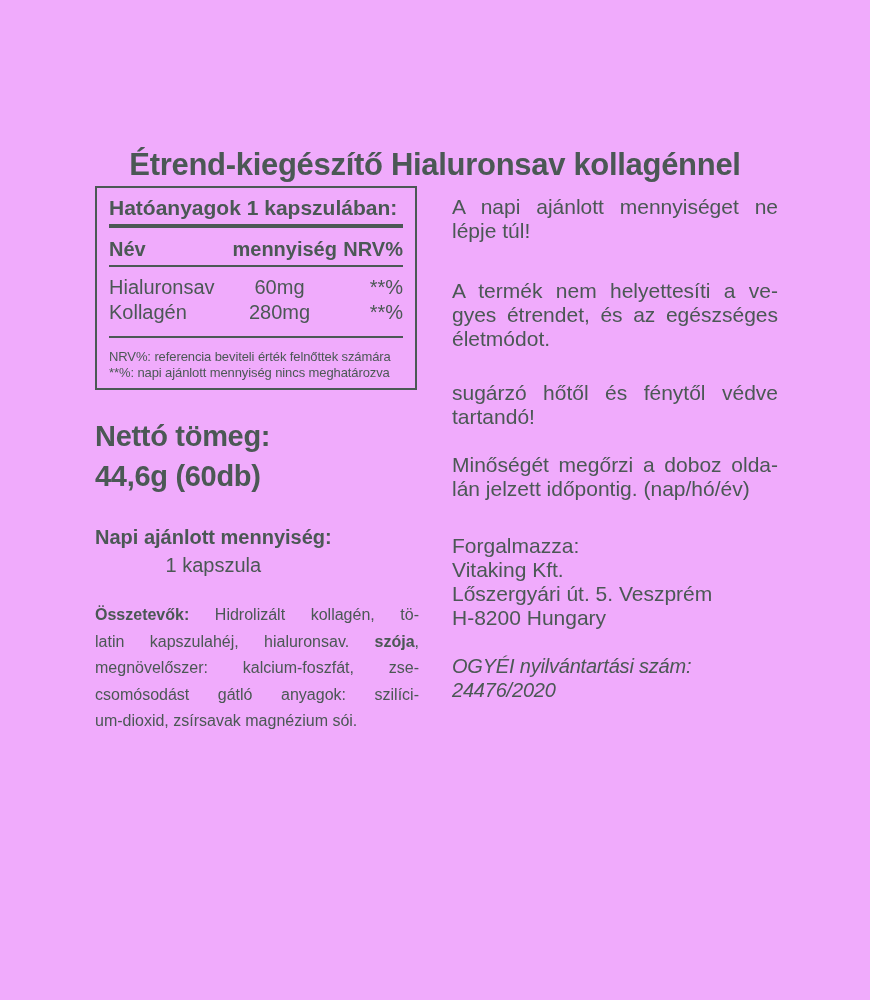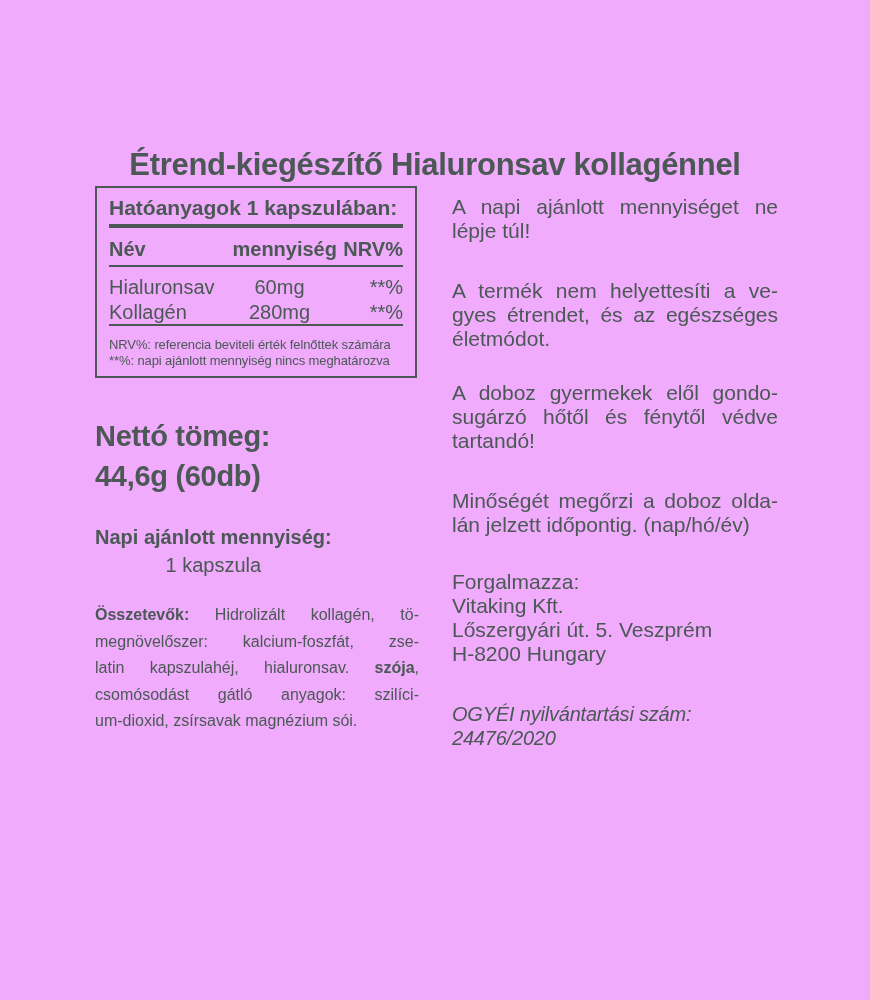--- a/index.html
+++ b/index.html
@@ -28,41 +28,41 @@
   .facts-table { width: 100%; border-collapse: collapse; table-layout: fixed; }
   .facts-table th {
     font-size: 20px; font-weight: bold; line-height: 23px;
     padding: 10px 0 4px 0; border-bottom: 2px solid var(--ink);
   }
   .facts-table td { font-size: 20px; line-height: 23px; }
   .facts-table .c1 { width: 42%; text-align: left; }
   .facts-table .c2 { width: 32%; text-align: center; }
   .facts-table .c3 { width: 26%; text-align: right; }
   .facts-table tr.r1 td { padding-top: 9px; }
-  .facts-table tr.r2 td { padding: 2px 0 0 0; border-bottom: 2px solid var(--ink); }
+  .facts-table tr.r2 td { padding: 2px 0 12px 0; border-bottom: 2px solid var(--ink); }
   .footnotes { margin-top: 11px; font-size: 13px; line-height: 16px; letter-spacing: -0.1px; }
 
   
   .net-weight {
     position: absolute; left: 95px; top: 416px;
     font-size: 29px; font-weight: bold; line-height: 40px; letter-spacing: -0.3px;
   }
   .daily { position: absolute; left: 95px; top: 524px; text-align: center; }
   .daily .lbl { font-size: 20px; font-weight: bold; line-height: 27px; }
   .daily .val { font-size: 20px; line-height: 28px; }
   .ingredients {
     position: absolute; left: 95px; top: 602px; width: 324px;
     font-size: 16px; line-height: 26.6px;
   }
 
   
   .right-col { position: absolute; left: 452px; top: 195px; width: 326px; font-size: 21px; line-height: 24px; }
   .m24 { margin-top: 36px; }
   .m30 { margin-top: 30px; }
-  .m32 { margin-top: 36px; }
+  .m32 { margin-top: 24px; }
   .m33 { margin-top: 33px; }
   .registration { font-size: 20px; font-style: italic; line-height: 24px; letter-spacing: -0.2px; }
 
   
   .tline { text-align: left; }
   .tline.just { text-align: justify; -moz-text-align-last: justify; text-align-last: justify; }
   .b { font-weight: bold; }
 </style>
 </head>
 <body>
@@ -106,38 +106,37 @@
     <div>44,6g (60db)</div>
   </div>
 
   <div class="daily">
     <div class="lbl">Napi ajánlott mennyiség:</div>
     <div class="val">1 kapszula</div>
   </div>
 
   <div class="ingredients">
       <div class="tline just"><span class="b">Összetevők:</span><span> Hidrolizált kollagén, tö-</span></div>
+      <div class="tline just"><span>latin kapszulahéj, hialuronsav. </span><span class="b">szója</span><span>,</span></div>
       <div class="tline just"><span>megnövelőszer: kalcium-foszfát, zse-</span></div>
-      <div class="tline just"><span>latin kapszulahéj, hialuronsav. </span><span class="b">szója</span><span>,</span></div>
       <div class="tline just"><span>csomósodást gátló anyagok: szilíci-</span></div>
       <div class="tline"><span>um-dioxid, zsírsavak magnézium sói.</span></div>
     </div>
 
   <div class="right-col">
     <div class="para">
         <div class="tline just"><span>A napi ajánlott mennyiséget ne</span></div>
         <div class="tline"><span>lépje túl!</span></div>
       </div>
     <div class="para m24">
         <div class="tline just"><span>A termék nem helyettesíti a ve-</span></div>
         <div class="tline just"><span>gyes étrendet, és az egészséges</span></div>
         <div class="tline"><span>életmódot.</span></div>
       </div>
     <div class="para m30">
-        <div class="tline just"><span>A doboz gyermekek elől gondo-</span></div>
         <div class="tline just"><span>sugárzó hőtől és fénytől védve</span></div>
         <div class="tline"><span>tartandó!</span></div>
       </div>
     <div class="para m32">
         <div class="tline just"><span>Minőségét megőrzi a doboz olda-</span></div>
         <div class="tline"><span>lán jelzett időpontig. (nap/hó/év)</span></div>
       </div>
     <div class="para m33">
         <div class="tline"><span>Forgalmazza:</span></div>
         <div class="tline"><span>Vitaking Kft.</span></div>

